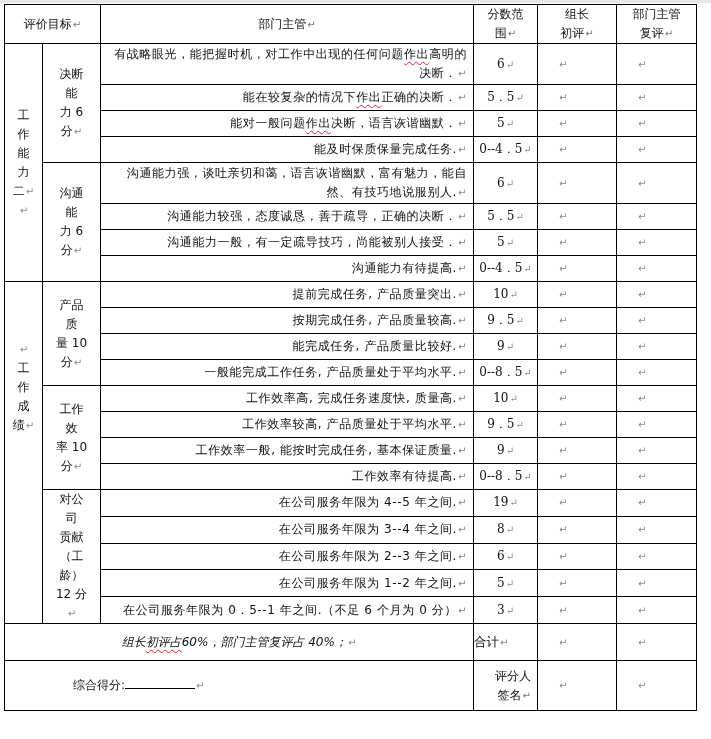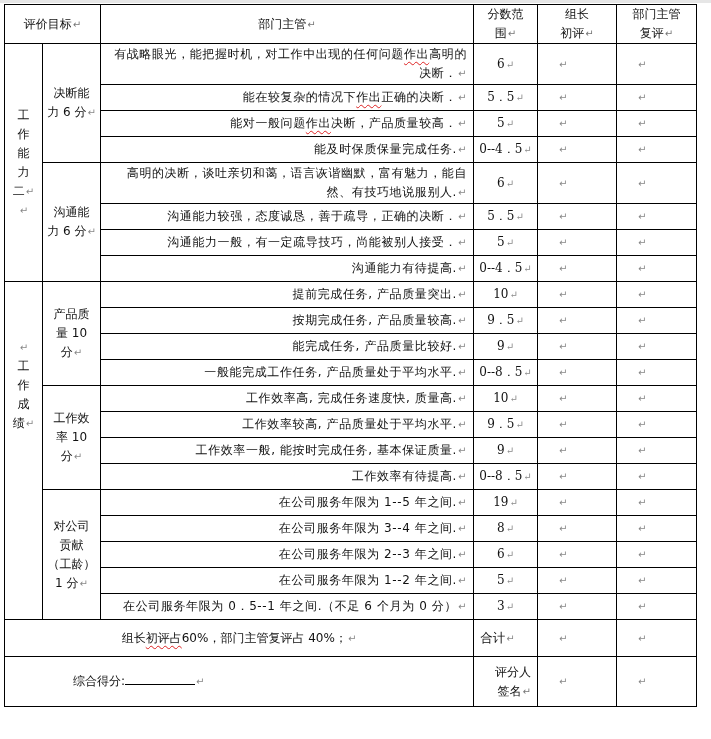--- a/index.html
+++ b/index.html
@@ -7,27 +7,27 @@
          font-family: "DejaVu Sans", "Liberation Sans", sans-serif; color: #111; }
   .topline { position: absolute; left: 0; top: 0; width: 711px; height: 3px; background: #e6e6e6; }
   table.eval { position: absolute; left: 4px; top: 4px; border-collapse: collapse; table-layout: fixed; }
   table.eval td { border: 1px solid #000; padding: 0; font-size: 12px; line-height: 19px; vertical-align: middle; }
   .c-goal { width: 38px; } .c-sub { width: 58px; } .c-crit { width: 373px; }
   .c-score { width: 64px; } .c-lead { width: 79px; } .c-mgr { width: 80px; }
   .hdr { text-align: center; font-size: 12.5px; }
   .hdr .mark { font-size: 10px; color: #777; }
   .goal { text-align: center; font-size: 19px; line-height: 24px; }
   .goal .big { display: block; }
-  .sub { text-align: center; font-size: 12.5px; line-height: 20px; padding: 0 2px !important; }
+  .sub { text-align: center; font-size: 12.5px; line-height: 20px; padding: 0 12px !important; }
   .crit { padding-left: 8px !important; padding-right: 6px !important; text-align: right; letter-spacing: 0.6px; }
   .score { text-align: center; font-family: "DejaVu Serif", "Liberation Serif", serif; font-size: 12px; }
   .blank { padding-left: 20px !important; }
   .mark { color: #888; font-size: 10px; margin-left: 1px; }
   .squig { text-decoration: underline wavy #d22; text-decoration-thickness: 1px; text-underline-offset: 3px; }
-  .foot-note { text-align: center; font-size: 12.5px; }
+  .foot-note { text-align: center; font-size: 12.5px; font-style: italic; }
   .foot-left { text-align: left; padding-left: 68px !important; font-size: 12.5px; }
   .underline-blank { display: inline-block; width: 70px; border-bottom: 1px solid #000; height: 12px; vertical-align: baseline; }
   .r-tall { height: 41px; } .r-std { height: 26px; }
   .r-head { height: 39px; } .r-foot1 { height: 37px; } .r-foot2 { height: 50px; }
 </style>
 </head>
 <body>
 
 <div class="topline"></div>
 
@@ -65,35 +65,35 @@
       <td class="blank"><span class="mark">↵</span></td>
       <td class="blank"><span class="mark">↵</span></td>
     </tr>
     <tr class="r-std">
       <td class="crit"><span>能在较复杂的情况下</span><span class="squig">作出</span><span>正确的决断．</span><span class="mark">↵</span></td>
       <td class="score"><span>5．5</span><span class="mark">↵</span></td>
       <td class="blank"><span class="mark">↵</span></td>
       <td class="blank"><span class="mark">↵</span></td>
     </tr>
     <tr class="r-std">
-      <td class="crit"><span>能对一般问题</span><span class="squig">作出</span><span>决断，产品质量较高．</span><span class="mark">↵</span></td>
+      <td class="crit"><span>能对一般问题</span><span class="squig">作出</span><span>决断，语言诙谐幽默．</span><span class="mark">↵</span></td>
       <td class="score"><span>5</span><span class="mark">↵</span></td>
       <td class="blank"><span class="mark">↵</span></td>
       <td class="blank"><span class="mark">↵</span></td>
     </tr>
     <tr class="r-std">
       <td class="crit"><span>能及时保质保量完成任务.</span><span class="mark">↵</span></td>
       <td class="score"><span>0--4．5</span><span class="mark">↵</span></td>
       <td class="blank"><span class="mark">↵</span></td>
       <td class="blank"><span class="mark">↵</span></td>
     </tr>
 
     <tr class="r-tall">
       <td rowspan="4" class="sub"><span>沟通能</span><br><span>力 6 分</span><span class="mark">↵</span></td>
-      <td class="crit"><span>高明的决断，谈吐亲切和蔼，语言诙谐幽默，富有魅力，能自然、有技巧地说服别人.</span><span class="mark">↵</span></td>
+      <td class="crit"><span>沟通能力强，谈吐亲切和蔼，语言诙谐幽默，富有魅力，能自然、有技巧地说服别人.</span><span class="mark">↵</span></td>
       <td class="score"><span>6</span><span class="mark">↵</span></td>
       <td class="blank"><span class="mark">↵</span></td>
       <td class="blank"><span class="mark">↵</span></td>
     </tr>
     <tr class="r-std">
       <td class="crit"><span>沟通能力较强，态度诚恳，善于疏导，正确的决断．</span><span class="mark">↵</span></td>
       <td class="score"><span>5．5</span><span class="mark">↵</span></td>
       <td class="blank"><span class="mark">↵</span></td>
       <td class="blank"><span class="mark">↵</span></td>
     </tr>
@@ -164,22 +164,22 @@
       <td class="blank"><span class="mark">↵</span></td>
     </tr>
     <tr class="r-std">
       <td class="crit"><span>工作效率有待提高.</span><span class="mark">↵</span></td>
       <td class="score"><span>0--8．5</span><span class="mark">↵</span></td>
       <td class="blank"><span class="mark">↵</span></td>
       <td class="blank"><span class="mark">↵</span></td>
     </tr>
 
     <tr class="r-std">
-      <td rowspan="5" class="sub"><span>对公司</span><br><span>贡献</span><br><span>（工龄）</span><br><span>1 分</span><span class="mark">↵</span></td>
-      <td class="crit"><span>在公司服务年限为 1--5 年之间.</span><span class="mark">↵</span></td>
+      <td rowspan="5" class="sub"><span>对公司</span><br><span>贡献</span><br><span>（工龄）</span><br><span>12 分</span><span class="mark">↵</span></td>
+      <td class="crit"><span>在公司服务年限为 4--5 年之间.</span><span class="mark">↵</span></td>
       <td class="score"><span>19</span><span class="mark">↵</span></td>
       <td class="blank"><span class="mark">↵</span></td>
       <td class="blank"><span class="mark">↵</span></td>
     </tr>
     <tr class="r-std">
       <td class="crit"><span>在公司服务年限为 3--4 年之间.</span><span class="mark">↵</span></td>
       <td class="score"><span>8</span><span class="mark">↵</span></td>
       <td class="blank"><span class="mark">↵</span></td>
       <td class="blank"><span class="mark">↵</span></td>
     </tr>
@@ -197,21 +197,21 @@
     </tr>
     <tr class="r-std">
       <td class="crit"><span>在公司服务年限为 0．5--1 年之间.（不足 6 个月为 0 分）</span><span class="mark">↵</span></td>
       <td class="score"><span>3</span><span class="mark">↵</span></td>
       <td class="blank"><span class="mark">↵</span></td>
       <td class="blank"><span class="mark">↵</span></td>
     </tr>
 
     <tr class="r-foot1">
       <td colspan="3" class="foot-note"><span>组长</span><span class="squig">初评占</span><span>60%，部门主管复评占 40%；</span><span class="mark">↵</span></td>
-      <td class="score" style="font-family:'DejaVu Sans','Liberation Sans',sans-serif;font-size:12.5px;text-align:center;padding-right:16px;"><span>合计</span><span class="mark">↵</span></td>
+      <td class="score" style="font-family:'DejaVu Sans','Liberation Sans',sans-serif;font-size:12.5px;text-align:left;padding-right:16px;"><span>合计</span><span class="mark">↵</span></td>
       <td class="blank"><span class="mark">↵</span></td>
       <td class="blank"><span class="mark">↵</span></td>
     </tr>
     <tr class="r-foot2">
       <td colspan="3" class="foot-left"><span>综合得分:</span><span class="underline-blank"></span><span class="mark">↵</span></td>
       <td class="hdr" style="text-align:right;padding-right:6px;"><span>评分人</span><br><span>签名</span><span class="mark">↵</span></td>
       <td class="blank"><span class="mark">↵</span></td>
       <td class="blank"><span class="mark">↵</span></td>
     </tr>
   </tbody>

